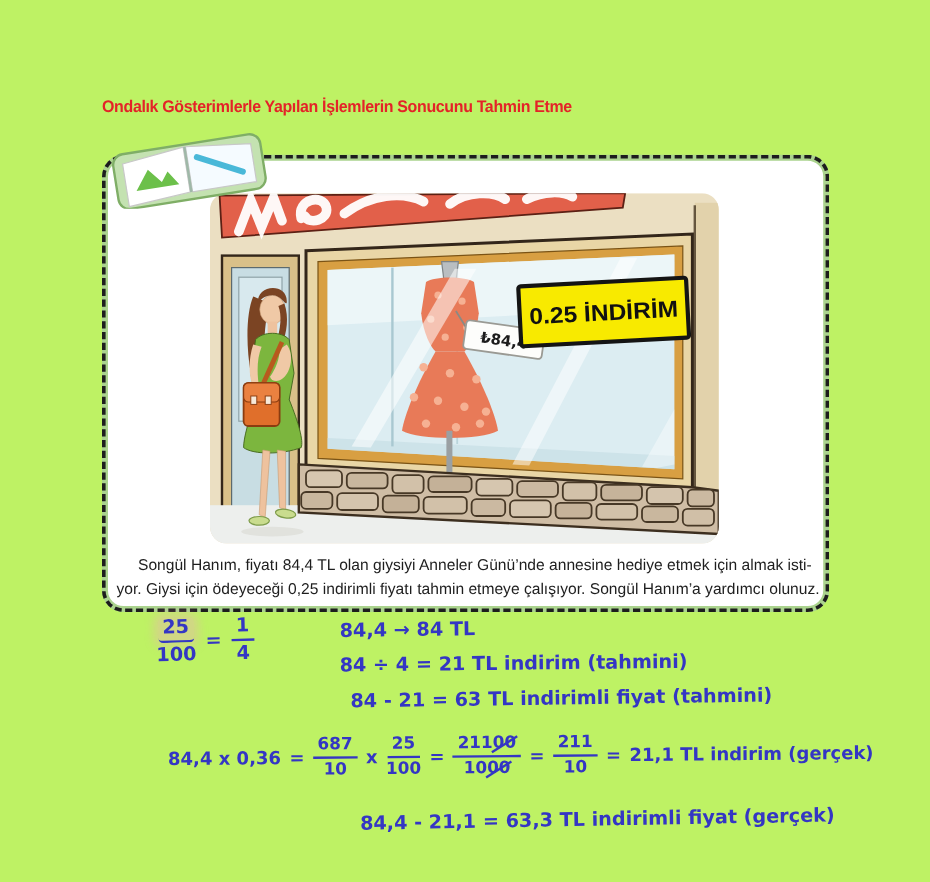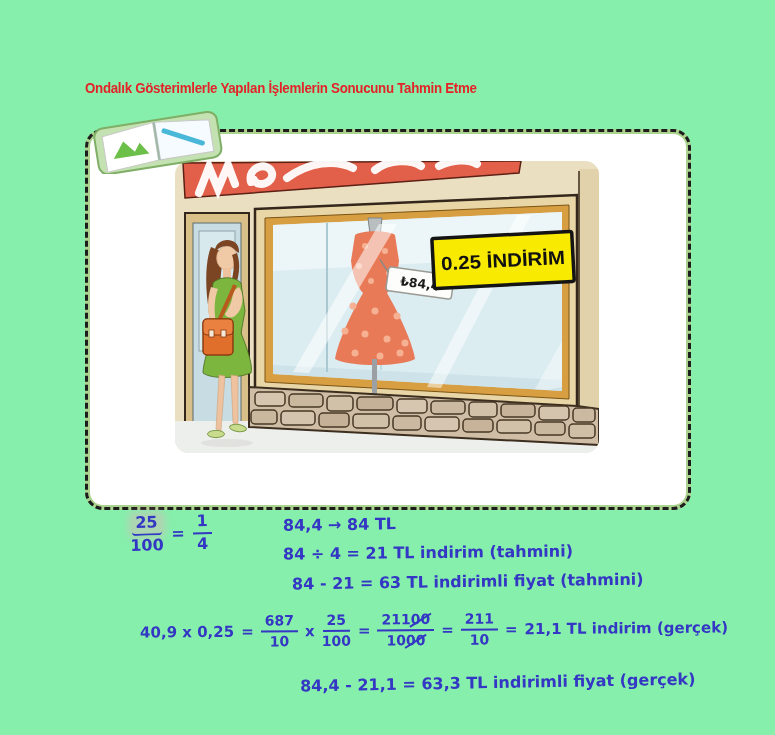--- a/index.html
+++ b/index.html
@@ -2,21 +2,21 @@
 <html style="--title-red: #e42328; --frame-green: #abd38e; --ink-blue: #3436c4; --sign-red: #e2604a; --sign-yellow: #f8ea00; --dress-coral: #e87a58; --woman-green: #7cb63e; --bag-orange: #e06f2b; --window-frame: #d89f42;"><head>
 <meta charset="utf-8">
 <style>
   :root{
     --title-red:#e42328; --frame-green:#abd38e; --ink-blue:#3436c4;
     --sign-red:#e2604a; --sign-yellow:#f8ea00; --dress-coral:#e87a58;
     --woman-green:#7cb63e; --bag-orange:#e06f2b; --window-frame:#d89f42;
   }
   *{box-sizing:border-box;margin:0;padding:0}
   body{background:#ffffff;font-family:"Liberation Sans",sans-serif}
-  .page{position:relative;width:775px;height:735px;background:#86efac;overflow:hidden}
+  .page{position:relative;width:775px;height:735px;background:#bef264;overflow:hidden}
 
   .title{position:absolute;left:85px;top:80px;color:var(--title-red);
     font-size:14px;font-weight:bold;letter-spacing:-.3px;
     transform:scaleX(.95);transform-origin:left center;white-space:nowrap}
 
   .frame{position:absolute;left:85px;top:129px;width:606px;height:381px;
     border:5px solid var(--frame-green);border-radius:18px;background:#fff}
   .frame::before{content:"";position:absolute;inset:-5px;border:3px dashed #1d1d1d;
     border-radius:18px;pointer-events:none}
 
@@ -200,39 +200,43 @@
           <rect x="46" y="169" width="5" height="7" fill="#f7e9d8" stroke="#8a3c10" stroke-width=".8"></rect>
         </g>
         <path d="M44,214 L41,268 L46,270 L50,215 Z" fill="#eec29e" stroke="#c79a72" stroke-width=".5"></path>
         <path d="M56,214 L58,262 L63,264 L63,215 Z" fill="#eec29e" stroke="#c79a72" stroke-width=".5"></path>
         <ellipse cx="41" cy="273" rx="8.5" ry="3.6" fill="#c9dc8e" stroke="#7e9c4a" stroke-width="1"></ellipse>
         <ellipse cx="63" cy="267" rx="8.5" ry="3.6" fill="#c9dc8e" stroke="#7e9c4a" stroke-width="1" transform="rotate(8 63 267)"></ellipse>
       </g>
     </g>
   </svg>
 
+  <p class="problem">
+    <span class="l1">Songül Hanım, fiyatı 84,4 TL olan giysiyi Anneler Günü’nde annesine hediye etmek için almak isti-</span>
+    <span class="l2">yor. Giysi için ödeyeceği 0,25 indirimli fiyatı tahmin etmeye çalışıyor. Songül Hanım’a yardımcı olunuz.</span>
+  </p>
 
   <div class="fracnote hand">
     <span class="frac">
       <span class="fn hlpink">25</span>
       <span class="fd">100</span>
     </span>
     <span>=</span>
     <span class="frac">
       <span class="fn">1</span>
       <span class="fd">4</span>
     </span>
   </div>
 
   <div class="estA hand">84,4 → 84 TL</div>
   <div class="estB hand">84 ÷ 4 = 21 TL indirim (tahmini)</div>
   <div class="estC hand">84 - 21 = 63 TL indirimli fiyat (tahmini)</div>
 
   <div class="eqrow hand">
-    <span>40,9 x 0,25</span>
+    <span>84,4 x 0,36</span>
     <span>=</span>
     <span class="frac">
       <span class="fn">687</span>
       <span class="fd">10</span>
     </span>
     <span>x</span>
     <span class="frac">
       <span class="fn">25</span>
       <span class="fd">100</span>
     </span>

